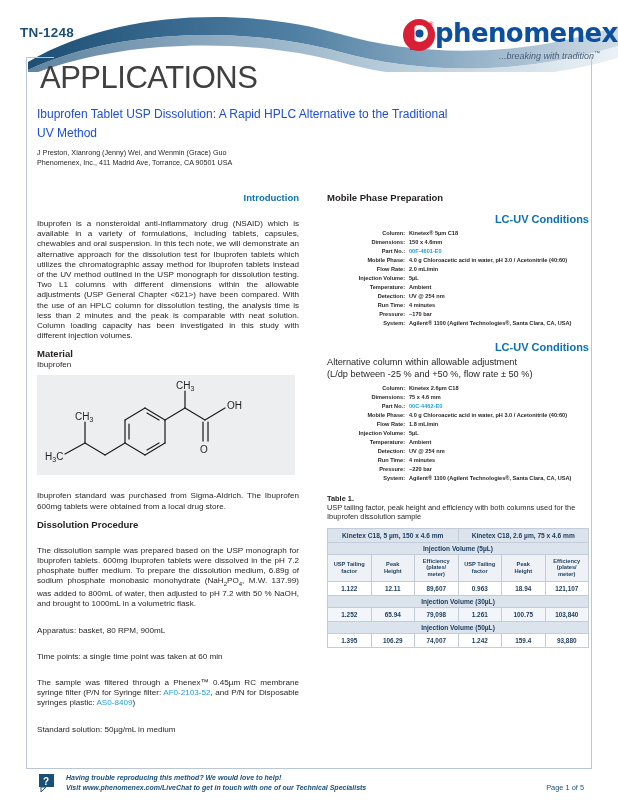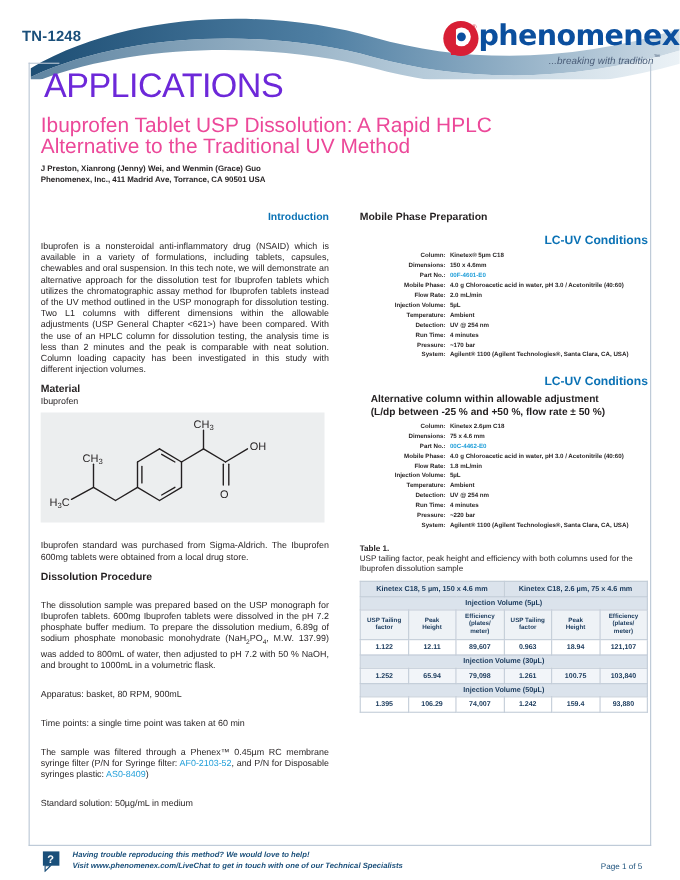--- a/index.html
+++ b/index.html
@@ -16,25 +16,25 @@
   #logo-block{position:absolute;right:16px;top:14px;width:200px;height:50px;}
   #logo-mark{position:absolute;left:0;top:4px;width:34px;height:34px;}
   #logo-word{position:absolute;left:33px;top:4px;font-size:26px;font-weight:bold;color:#0b4f9e;letter-spacing:-.6px;font-family:"DejaVu Sans",sans-serif;}
   #logo-word .reg{font-size:9px;vertical-align:super;}
   #logo-tag{position:absolute;right:2px;top:36px;font-size:9px;font-style:italic;color:#4a5d78;}
   #logo-tag .tm{font-size:6px;vertical-align:super;}
 
   
   #frame{position:absolute;left:26px;top:57px;width:566px;height:712px;border:1px solid #b9c6d4;border-top:none;box-sizing:border-box;}
   #frame-top-left{position:absolute;left:26px;top:57px;width:28px;height:1px;background:#b9c6d4;}
-  #applications{position:absolute;left:40px;top:60px;font-size:31px;color:#6d28d9;font-weight:normal;letter-spacing:-.5px;font-family:"Liberation Sans",sans-serif;}
-
-  
-  #title{position:absolute;left:37px;top:105px;width:420px;font-size:19px;line-height:19px;color:#ec4899;}
-  #authors{position:absolute;left:37px;top:148px;width:420px;font-size:7.2px;line-height:9.5px;font-weight:bold;color:#231f20;}
+  #applications{position:absolute;left:40px;top:60px;font-size:31px;color:#404040;font-weight:normal;letter-spacing:-.5px;font-family:"Liberation Sans",sans-serif;}
+
+  
+  #title{position:absolute;left:37px;top:105px;width:420px;font-size:12px;line-height:19px;color:#1d4ed8;}
+  #authors{position:absolute;left:37px;top:148px;width:420px;font-size:7.2px;line-height:9.5px;font-weight:normal;color:#231f20;}
 
   
   .col{position:absolute;top:192px;width:262px;}
   #col-left{left:37px;}
   #col-right{left:327px;}
 
   h3.blue{font-size:9.5px;color:#0b72b5;font-weight:bold;margin:0 0 2px 0;text-align:right;}
   h3.blue.big{font-size:11px;}
   h4.sect{font-size:9.5px;font-weight:bold;margin:0 0 1px 0;color:#231f20;}
   p.body{font-size:8.1px;line-height:10.2px;margin:16px 0 7px 0;text-align:justify;color:#231f20;}
@@ -44,21 +44,21 @@
   #struct-box{margin:5px 0 7px 0;width:258px;height:100px;background:#eceeef;position:relative;}
   #struct-box svg{position:absolute;left:0;top:0;}
 
   
   .spec{width:250px;margin:4px 0 0 12px;border-collapse:collapse;}
   .spec td{font-size:5.6px;line-height:8.2px;padding:.4px 0;vertical-align:top;color:#231f20;font-weight:bold;}
   .spec td.k{text-align:right;width:66px;padding-right:4px;white-space:nowrap;}
   .spec td.v{text-align:left;}
   .spec td.v.link{color:#1f9ed9;}
 
-  .alt-head{font-size:9.2px;font-weight:bold;line-height:12px;margin:3px 0 1px 10px;}
+  .alt-head{font-size:9.2px;font-weight:normal;line-height:12px;margin:3px 0 1px 0;}
 
   
   #tbl-cap{margin-top:11px;font-size:7.4px;line-height:9.4px;}
   #tbl-cap b{font-weight:bold;}
   #data-table{margin-top:6px;width:262px;border-collapse:collapse;table-layout:fixed;}
   #data-table td,#data-table th{border:1px solid #c3ccd8;font-size:6.2px;text-align:center;padding:2px 1px;color:#1a3a5c;}
   #data-table .hdr-col{background:#dbe3ec;font-weight:bold;font-size:6.6px;padding:3px 1px;}
   #data-table .sub{background:#dbe3ec;font-weight:bold;font-size:6.6px;padding:2px;}
   #data-table .chdr{background:#eef2f6;font-weight:bold;font-size:5.7px;line-height:6.6px;padding:3px 1px;}
   #data-table .dat{background:#ffffff;font-weight:bold;font-size:6.4px;padding:3px 1px;}

